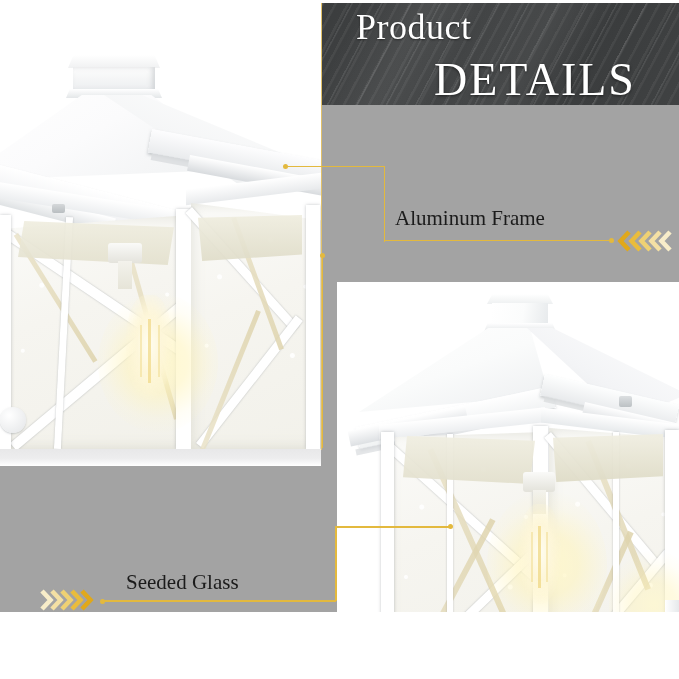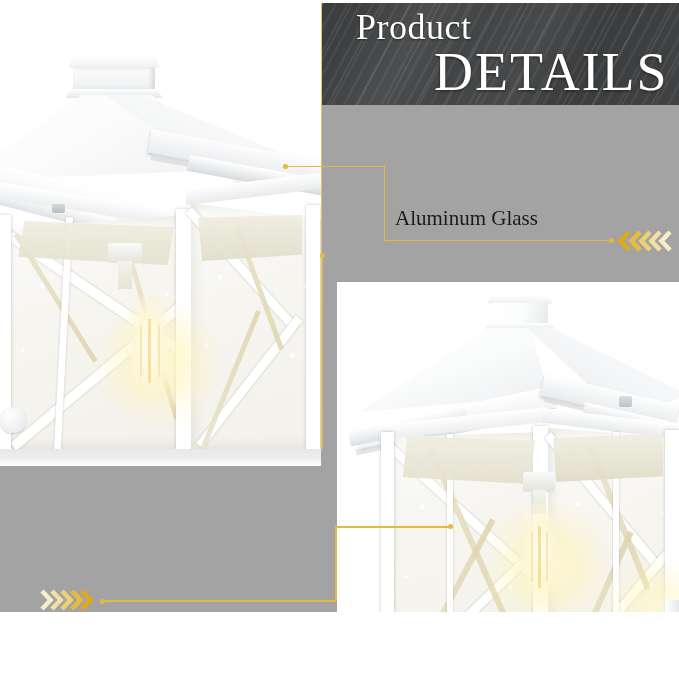--- a/index.html
+++ b/index.html
@@ -74,23 +74,24 @@
                                 rgba(255,255,255,.05) 58%, rgba(255,255,255,0) 72%);
      pointer-events:none;
   }
   #banner-inner{position:absolute;inset:0;padding:4px 12px 0 28px;box-sizing:border-box;}
   #hdr-line1{
      color:#ffffff;font-size:36px;line-height:40px;font-weight:400;
      letter-spacing:.5px;text-shadow:0 1px 2px rgba(0,0,0,.5);
      padding-left:6px;
   }
   #hdr-line2{
-     color:#ffffff;font-size:54px;line-height:50px;font-weight:400;
+     color:#ffffff;font-size:46px;line-height:50px;font-weight:400;
      letter-spacing:2px;text-align:left;padding-left:84px;
      text-shadow:0 1px 3px rgba(0,0,0,.55);
+     margin-top:8px;
   }
 
   
   .aline{position:absolute;background:#E3B93E;}
   .adot{position:absolute;width:5px;height:5px;border-radius:50%;background:#E3B93E;}
   .alabel{position:absolute;color:#1b1b1b;font-size:21px;line-height:26px;white-space:nowrap;}
 
   .chevwrap{position:absolute;display:flex;align-items:center;}
 </style>
 </head>
@@ -279,21 +280,21 @@
 
   <div class="adot" style="left:283px;top:161px;"></div>
 
   <div class="aline" style="left:286px;top:162.5px;width:99px;height:1.6px;"></div>
 
   <div class="aline" style="left:383.5px;top:162.5px;width:1.6px;height:76px;"></div>
 
   <div class="aline" style="left:383.5px;top:236.5px;width:228px;height:1.6px;"></div>
   <div class="adot" style="left:609px;top:235px;"></div>
 
-  <div class="alabel" style="left:395px;top:202px;">Aluminum Glass</div>
+  <div class="alabel" style="left:395px;top:202px;">Aluminum Frame</div>
 
   <div class="chevwrap" style="left:616px;top:226px;">
     <svg width="58" height="24" viewBox="0 0 58 24">
       <g fill="none" stroke-linecap="butt" stroke-width="4.6">
         <polyline points="13,3 4.5,12 13,21" stroke="#E0A81B"></polyline>
         <polyline points="24,3 15.5,12 24,21" stroke="#E9BC3C"></polyline>
         <polyline points="34,3 25.5,12 34,21" stroke="#EFD173"></polyline>
         <polyline points="44,3 35.5,12 44,21" stroke="#F4E0A4"></polyline>
         <polyline points="54,3 45.5,12 54,21" stroke="#F8EDC9"></polyline>
       </g>
@@ -302,20 +303,21 @@
 
   <div class="adot" style="left:320px;top:250px;"></div>
   <div class="aline" style="left:321.7px;top:253px;width:1.6px;height:192px;"></div>
 
   <div class="adot" style="left:448px;top:521px;"></div>
   <div class="aline" style="left:336px;top:523px;width:114px;height:1.6px;"></div>
   <div class="aline" style="left:335px;top:523px;width:1.6px;height:75px;"></div>
   <div class="aline" style="left:103px;top:597px;width:233px;height:1.6px;"></div>
   <div class="adot" style="left:100px;top:595.5px;"></div>
 
+  <div class="alabel" style="left:126px;top:566px;">Seeded Glass</div>
 
   <div class="chevwrap" style="left:38px;top:585px;">
     <svg width="58" height="24" viewBox="0 0 58 24">
       <g fill="none" stroke-linecap="butt" stroke-width="4.6">
         <polyline points="4,3 12.5,12 4,21" stroke="#F8EDC9"></polyline>
         <polyline points="14,3 22.5,12 14,21" stroke="#F4E0A4"></polyline>
         <polyline points="24,3 32.5,12 24,21" stroke="#EFD173"></polyline>
         <polyline points="34,3 42.5,12 34,21" stroke="#E9BC3C"></polyline>
         <polyline points="44,3 52.5,12 44,21" stroke="#E0A81B"></polyline>
       </g>

